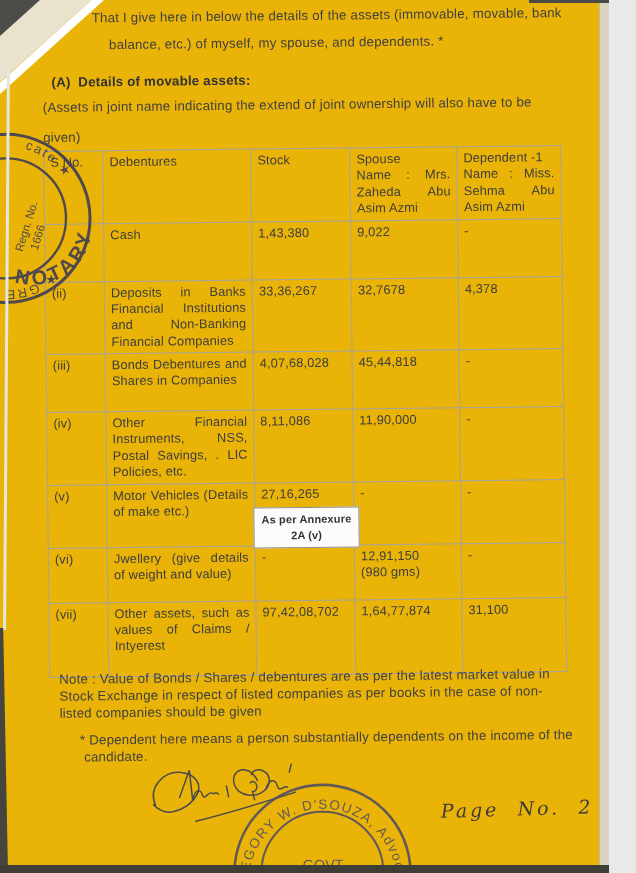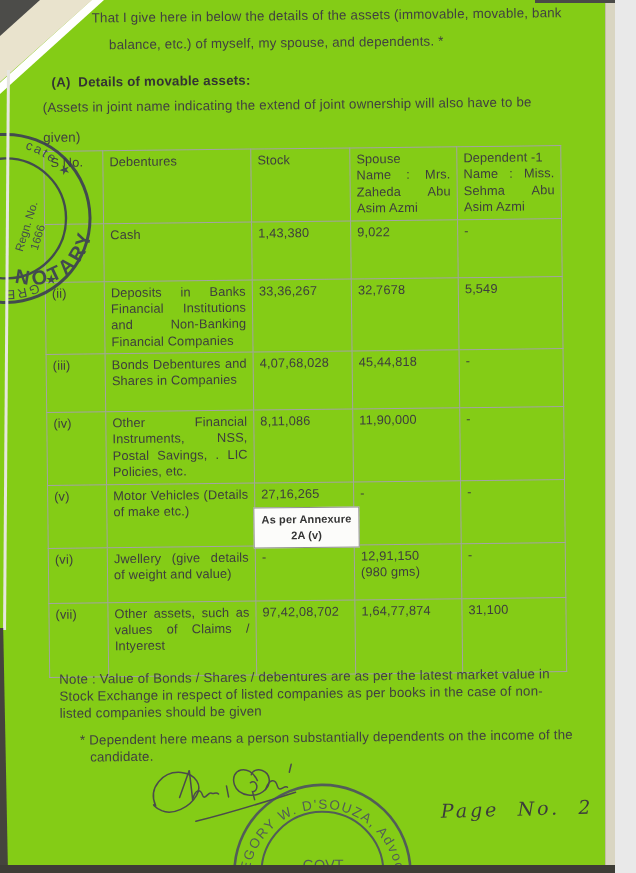--- a/index.html
+++ b/index.html
@@ -1,18 +1,18 @@
 <!DOCTYPE html>
 <html><head>
 <meta charset="utf-8">
 <style>
   html,body{margin:0;padding:0;background:#e9e9e9;}
   .page{
-    position:relative;width:609px;height:873px;background:#84cc16;
-    overflow:hidden;font-family:"Liberation Sans",sans-serif;color:#3d3d3d;padding-left:6px;
+    position:relative;width:609px;height:873px;background:#eab308;
+    overflow:hidden;font-family:"Liberation Sans",sans-serif;color:#3d3d3d;
   }
   .sheet{position:absolute;inset:0;transform:rotate(-0.65deg);transform-origin:50% 45%;}
   .txt{position:absolute;font-size:13.3px;letter-spacing:.2px;line-height:1.3;color:#414141;white-space:nowrap;}
   .bold{font-weight:bold;color:#333;}
   
   .assets-table{position:absolute;left:46px;top:148px;border-collapse:collapse;table-layout:fixed;width:517px;}
   .assets-table td{border:1px solid #a3a3a3;vertical-align:top;padding:3px 6px 3px 6px;
     font-size:12.8px;line-height:1.28;color:#3e3e3e;letter-spacing:.15px;overflow:visible;}
   .desc{text-align:justify;text-align-last:left;}
   .annex-box{position:absolute;left:-2px;top:24px;width:100px;border:1px solid #8d8d8d;
@@ -79,21 +79,21 @@
         <td class="desc">Cash</td>
         <td>1,43,380</td>
         <td>9,022</td>
         <td>-</td>
       </tr>
       <tr style="height:62px">
         <td>(ii)</td>
         <td class="desc">Deposits in Banks Financial Institutions and Non-Banking Financial Companies</td>
         <td>33,36,267</td>
         <td>32,7678</td>
-        <td>5,549</td>
+        <td>4,378</td>
       </tr>
       <tr style="height:58px">
         <td>(iii)</td>
         <td class="desc">Bonds Debentures and Shares in Companies</td>
         <td>4,07,68,028</td>
         <td>45,44,818</td>
         <td>-</td>
       </tr>
       <tr style="height:62px">
         <td>(iv)</td>
@@ -129,21 +129,21 @@
         <td>1,64,77,874</td>
         <td>31,100</td>
       </tr>
     </tbody>
       </table>
 
     <div class="txt" style="left:56px;top:668px;">Note : Value of Bonds / Shares / debentures are as per the latest market value in</div>
     <div class="txt" style="left:56px;top:685px;">Stock Exchange in respect of listed companies as per books in the case of non-</div>
     <div class="txt" style="left:56px;top:702px;">listed companies should be given</div>
     <div class="txt" style="left:76px;top:729px;">* Dependent here means a person substantially dependents on the income of the</div>
-    <div class="txt" style="left:86px;top:746px;">candidate.</div>
+    <div class="txt" style="left:80px;top:746px;">candidate.</div>
 
     <svg width="200" height="200" viewBox="0 0 200 200" style="position:absolute;left:-92px;top:115px;opacity:.88;">
       <defs>
         <path id="ringPath" d="M100 28 A72 72 0 1 1 99.9 28"></path>
         <path id="notaryPath" d="M104 162 A52 52 0 0 0 150 54"></path>
       </defs>
       <circle cx="100" cy="100" r="84" fill="none" stroke-width="3" stroke="#3a3a56"></circle>
       <circle cx="100" cy="100" r="60" fill="none" stroke-width="2.4" stroke="#3a3a56"></circle>
       <text font-size="13" letter-spacing="2" fill="#3a3a56">
         <textPath href="#ringPath" startOffset="20">cate ★</textPath>

